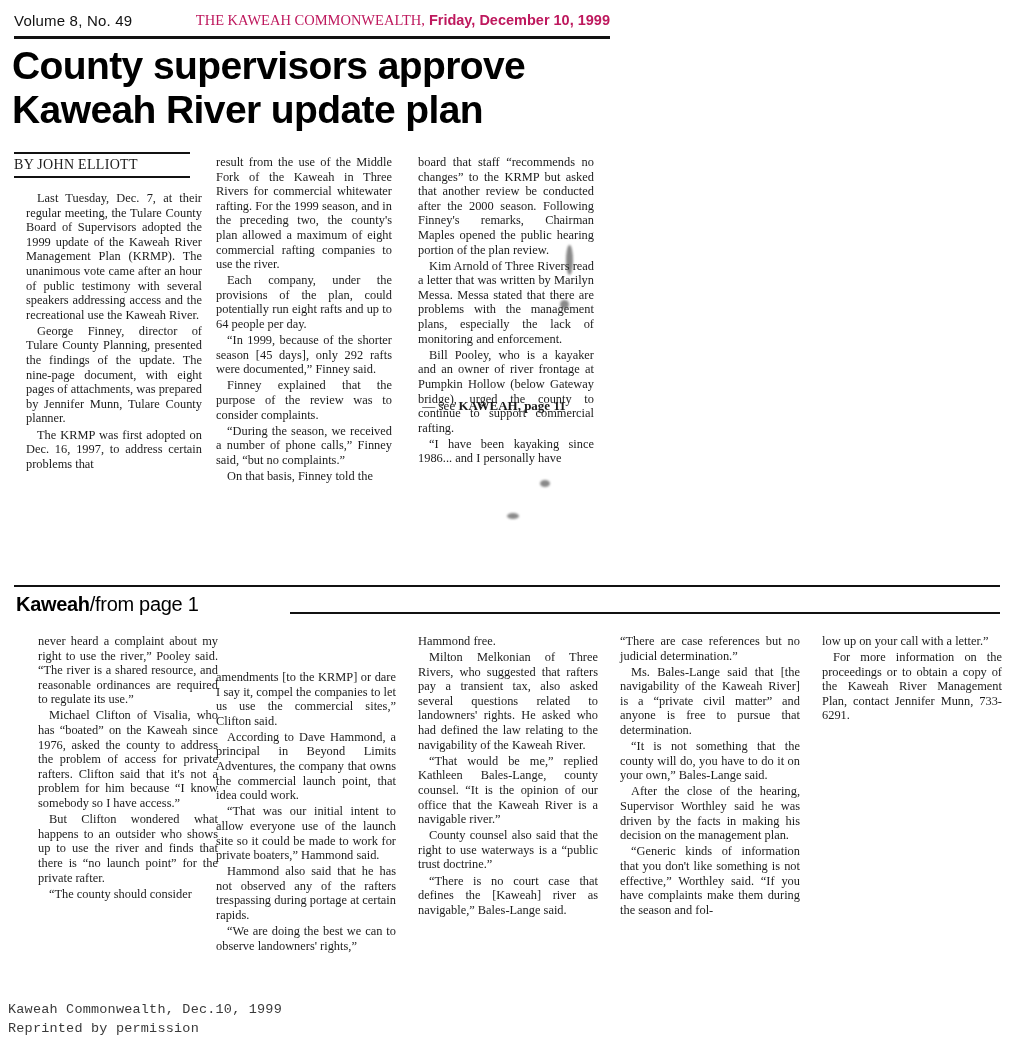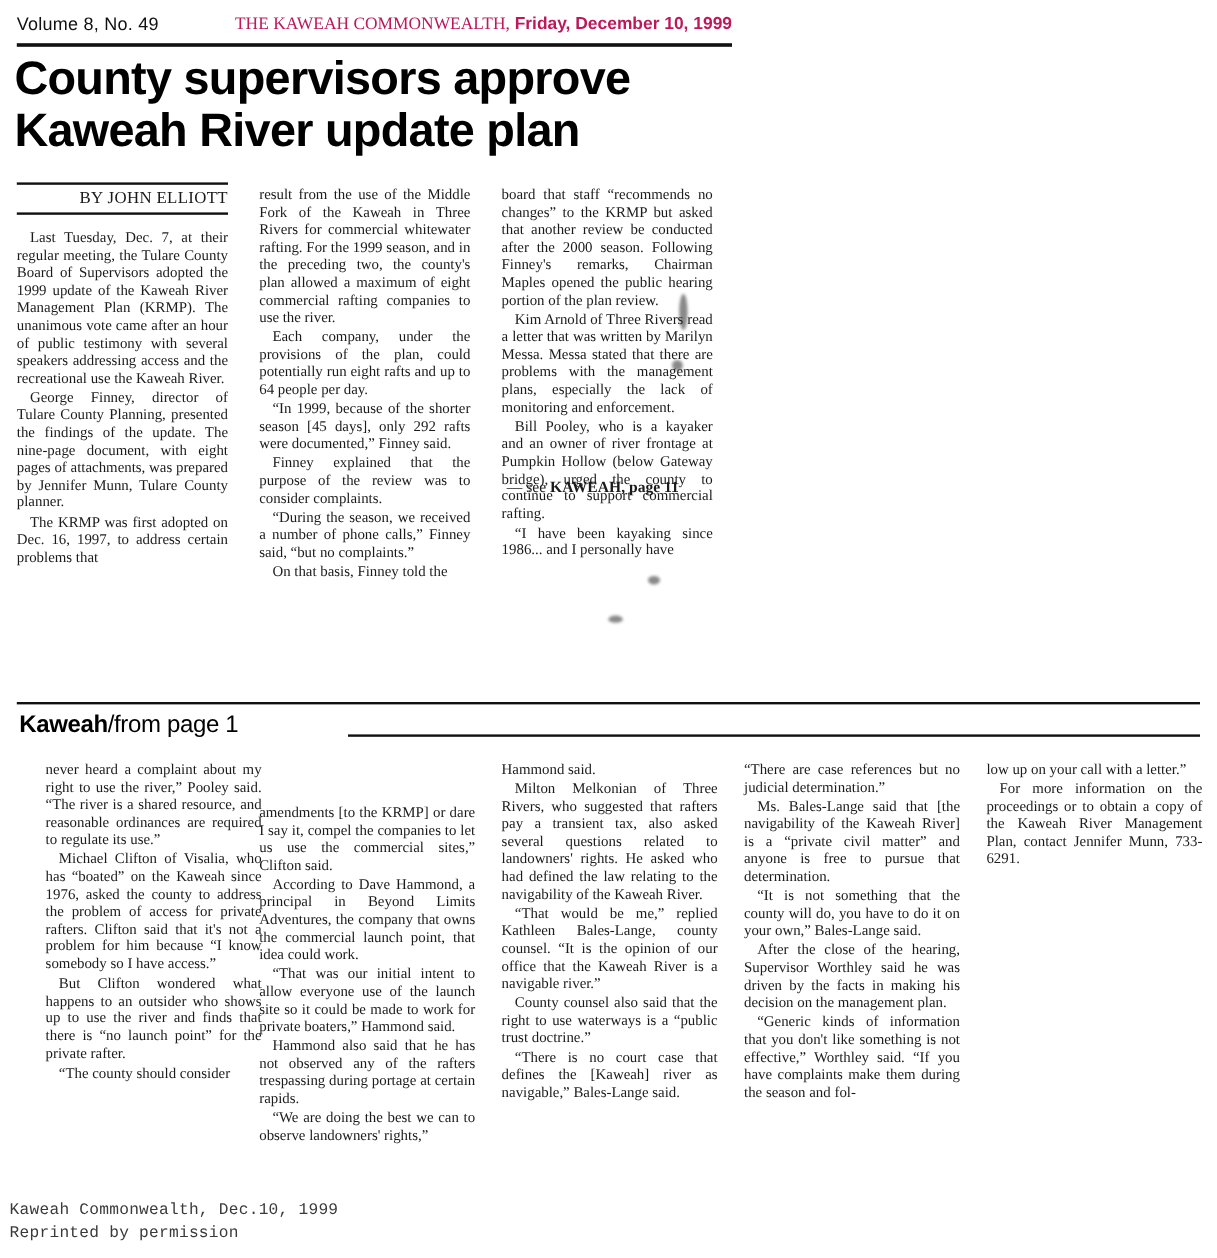--- a/index.html
+++ b/index.html
@@ -84,21 +84,21 @@
     width: 176px;
   }
   .byline-rule-top {
     height: 2px;
     background: #111;
     margin-bottom: 3px;
   }
   .byline-text {
     font-family: "Liberation Serif", serif;
     font-size: 13px;
-    text-align: right;
+    text-align: left;
     letter-spacing: 0.3px;
   }
   .byline-text .small-caps {
     font-variant: small-caps;
     font-size: 14px;
   }
   .byline-rule-bot {
     height: 2px;
     background: #111;
     margin-top: 3px;
@@ -119,21 +119,21 @@
     line-height: 14.6px;
     text-align: justify;
     text-justify: inter-word;
     color: #1b1b1b;
   }
   .col p {
     margin: 0 0 1.5px 0;
     text-indent: 11px;
   }
   .col p.noind { text-indent: 0; }
-  #tcol1 { left: 0; top: 36px; }
+  #tcol1 { left: 12px; top: 36px; }
   #tcol2 { left: 202px; top: 0; }
   #tcol3 { left: 404px; top: 0; }
 
   .seebox {
     position: absolute;
     left: 404px;
     top: 398px;
     width: 180px;
     font-family: "Liberation Serif", serif;
     font-size: 13px;
@@ -285,21 +285,21 @@
       <p>“The county should consider</p>
     </div>
     <div class="bcol" id="bcol2">
       <p class="noind">amendments [to the KRMP] or dare I say it, compel the companies to let us use the commercial sites,” Clifton said.</p>
       <p>According to Dave Hammond, a principal in Beyond Limits Adventures, the company that owns the commercial launch point, that idea could work.</p>
       <p>“That was our initial intent to allow everyone use of the launch site so it could be made to work for private boaters,” Hammond said.</p>
       <p>Hammond also said that he has not observed any of the rafters trespassing during portage at certain rapids.</p>
       <p>“We are doing the best we can to observe landowners' rights,”</p>
     </div>
     <div class="bcol" id="bcol3">
-      <p class="noind">Hammond said.</p>
+      <p class="noind">Hammond free.</p>
       <p>Milton Melkonian of Three Rivers, who suggested that rafters pay a transient tax, also asked several questions related to landowners' rights. He asked who had defined the law relating to the navigability of the Kaweah River.</p>
       <p>“That would be me,” replied Kathleen Bales-Lange, county counsel. “It is the opinion of our office that the Kaweah River is a navigable river.”</p>
       <p>County counsel also said that the right to use waterways is a “public trust doctrine.”</p>
       <p>“There is no court case that defines the [Kaweah] river as navigable,” Bales-Lange said.</p>
     </div>
     <div class="bcol" id="bcol4">
       <p class="noind">“There are case references but no judicial determination.”</p>
       <p>Ms. Bales-Lange said that [the navigability of the Kaweah River] is a “private civil matter” and anyone is free to pursue that determination.</p>
       <p>“It is not something that the county will do, you have to do it on your own,” Bales-Lange said.</p>
       <p>After the close of the hearing, Supervisor Worthley said he was driven by the facts in making his decision on the management plan.</p>

